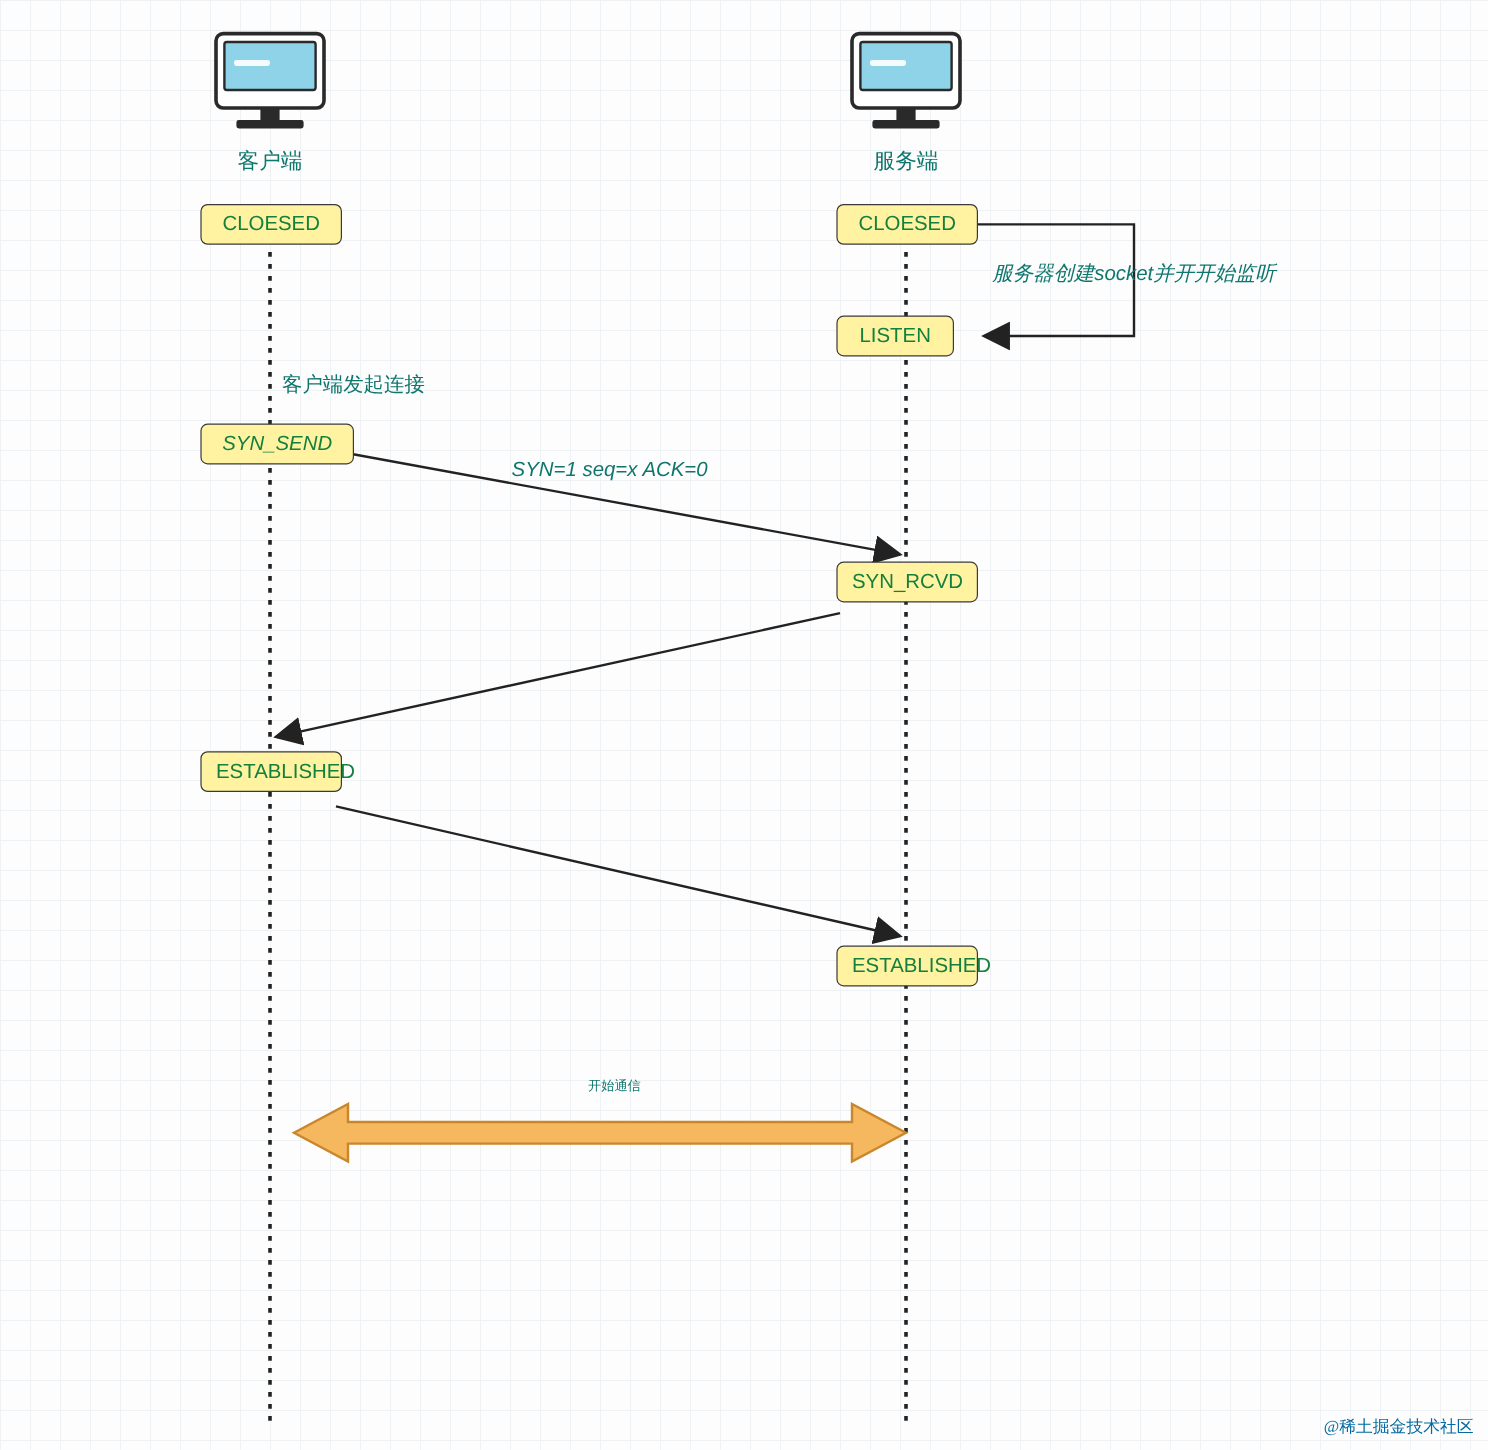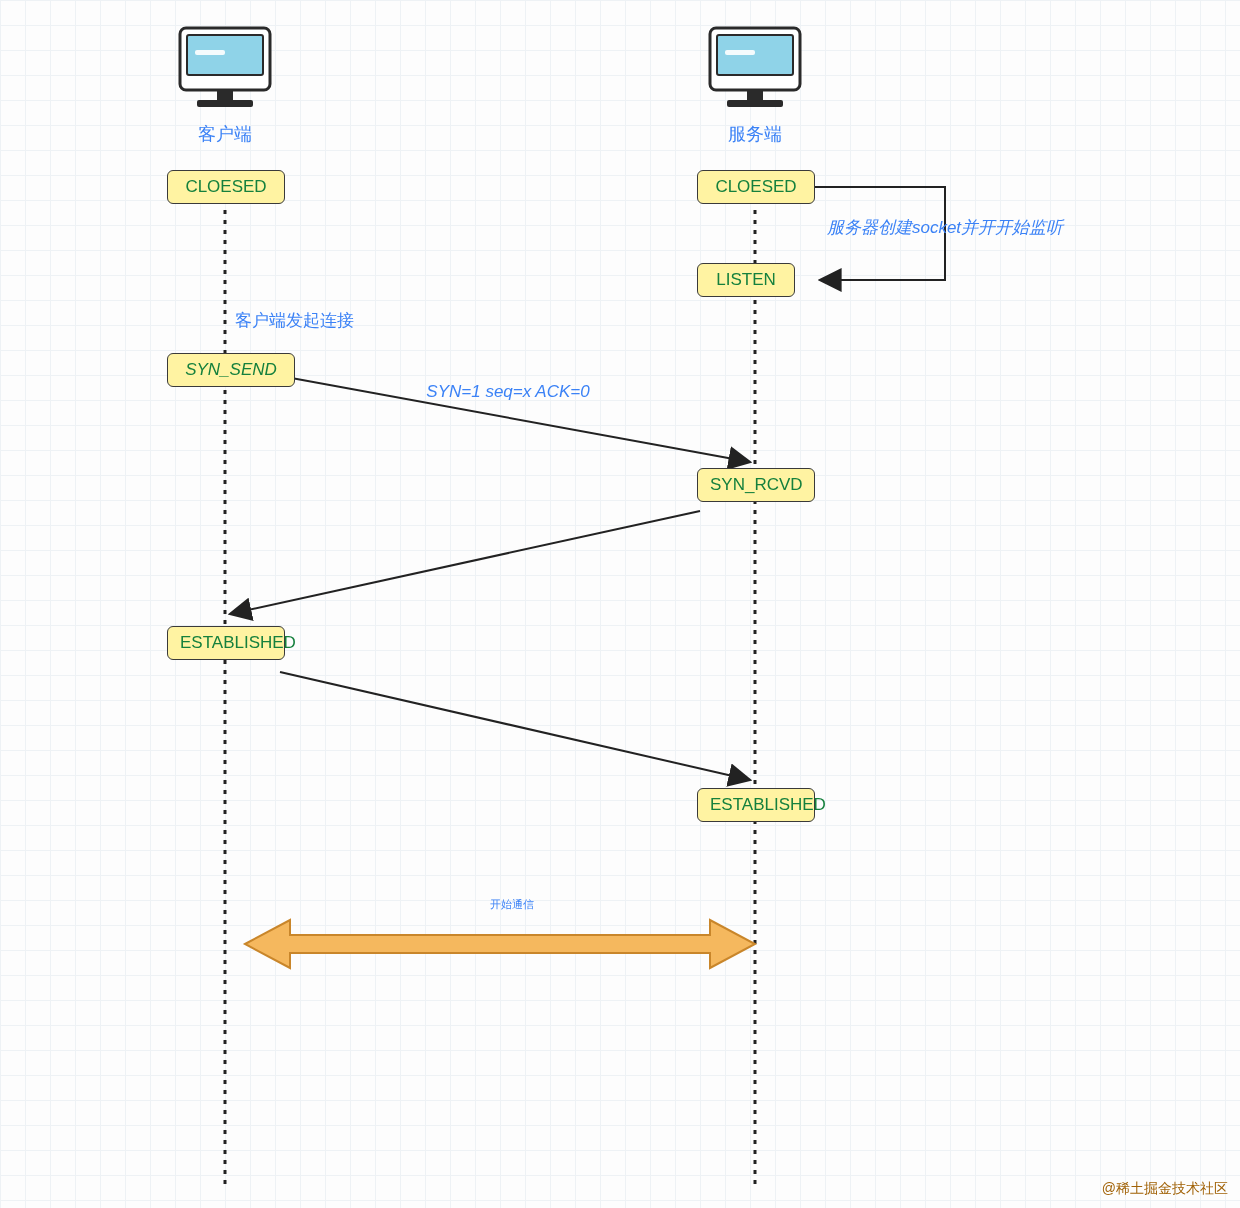--- a/index.html
+++ b/index.html
@@ -14,41 +14,42 @@
       #fdfdfd;
   }
   .canvas {
     position: relative;
     width: 1240px;
     height: 1208px;
   }
   .label {
     position: absolute;
     font-size: 18px;
-    color: #3b82f6;
+    color: #0f766e;
     text-align: center;
   }
   .state-box {
     position: absolute;
     background: #fff3a2;
     border: 1.5px solid #3a3a3a;
     border-radius: 6px;
     padding: 6px 12px;
     font-size: 17px;
     color: #15803d;
     text-align: center;
     line-height: 1.15;
     box-sizing: border-box;
   }
   .watermark {
     position: absolute;
     right: 12px;
     bottom: 10px;
     font-size: 14px;
-    color: #a16207;
+    color: #0369a1;
+    font-family: Liberation Serif, serif;
   }
   svg.overlay {
     position: absolute;
     left: 0;
     top: 0;
     width: 1240px;
     height: 1208px;
     pointer-events: none;
   }
 </style>

